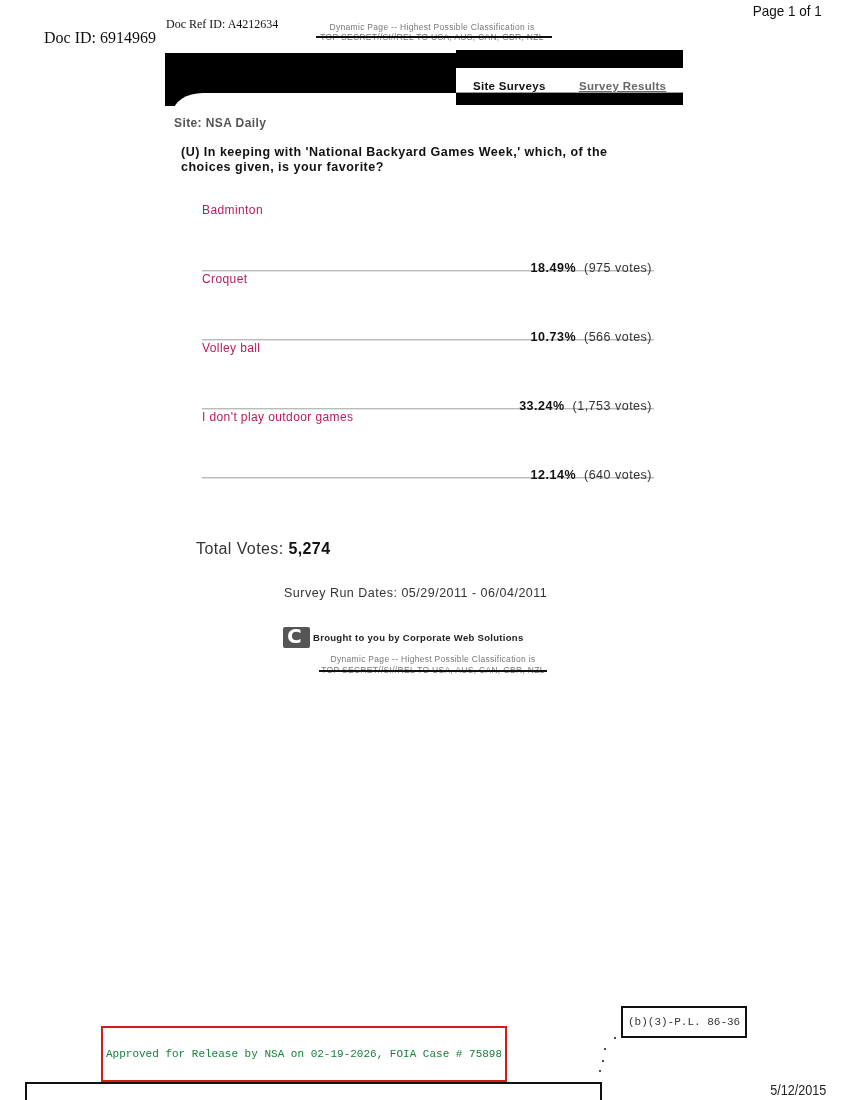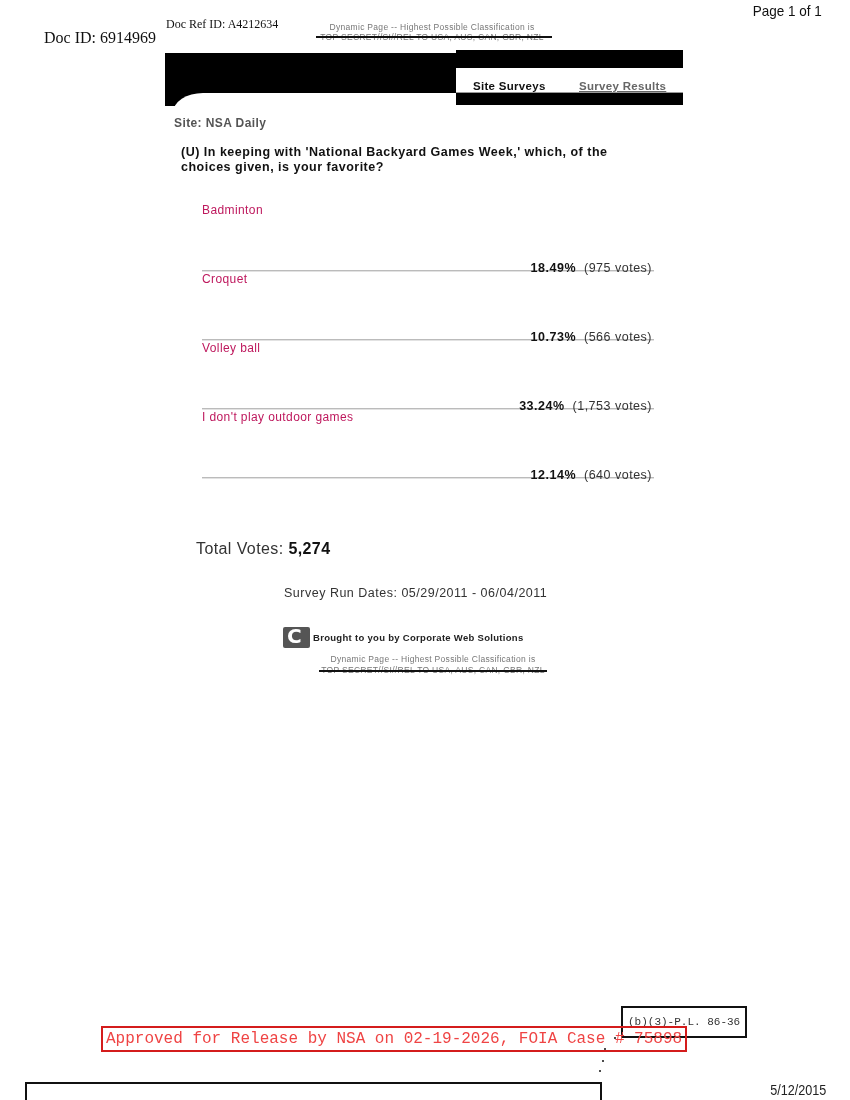--- a/index.html
+++ b/index.html
@@ -42,21 +42,21 @@
     #run-dates { left: 284px; top: 586px; font-size: 12.5px; color: #333; letter-spacing: 0.5px; }
 
     .cws-logo { left: 283px; top: 627px; width: 27px; height: 21px; background: #555; border-radius: 2px; }
     .cws-logo span { position: absolute; left: 4px; top: -3px; color: #fff; font-size: 20px; font-weight: bold; font-family: "DejaVu Sans", sans-serif; }
     #brought-by { left: 313px; top: 632px; font-size: 9.5px; font-weight: bold; color: #222; letter-spacing: 0.3px; }
     .classif-bottom { left: 285px; top: 654px; width: 296px; text-align: center; font-size: 8.5px; color: #777; line-height: 11px; letter-spacing: 0.3px; }
     .classif-bottom .strike { position: relative; display: inline-block; }
     .classif-bottom .strike::after { content: ""; position: absolute; left: -2px; right: -2px; top: 5px; height: 2px; background: #111; }
 
     #exemption-box { left: 621px; top: 1006px; padding: 8px 5px; border: 2px solid #111; font-size: 11px; color: #333; }
-    #release-box { left: 101px; top: 1026px; padding: 2px 3px; border: 2px solid #d41c1c; font-size: 16px; color: #ef4444; }
+    #release-box { left: 101px; top: 1026px; padding: 20px 3px; border: 2px solid #d41c1c; font-size: 11px; color: #15803d; }
     .dot { position: absolute; width: 2px; height: 2px; background: #111; border-radius: 1px; }
     #date-stamp { right: 24px; top: 1082px; font-size: 14px; color: #222; transform: scaleX(0.9); transform-origin: right; }
     #redaction-box { left: 25px; top: 1082px; width: 573px; height: 30px; border: 2px solid #111; border-bottom: none; }
   </style>
 </head>
 <body>
 
 <div class="abs" id="page-num">Page 1 of 1</div>
 <div class="abs serif" id="doc-id">Doc ID: 6914969</div>
 <div class="abs serif" id="doc-ref">Doc Ref ID: A4212634</div>

